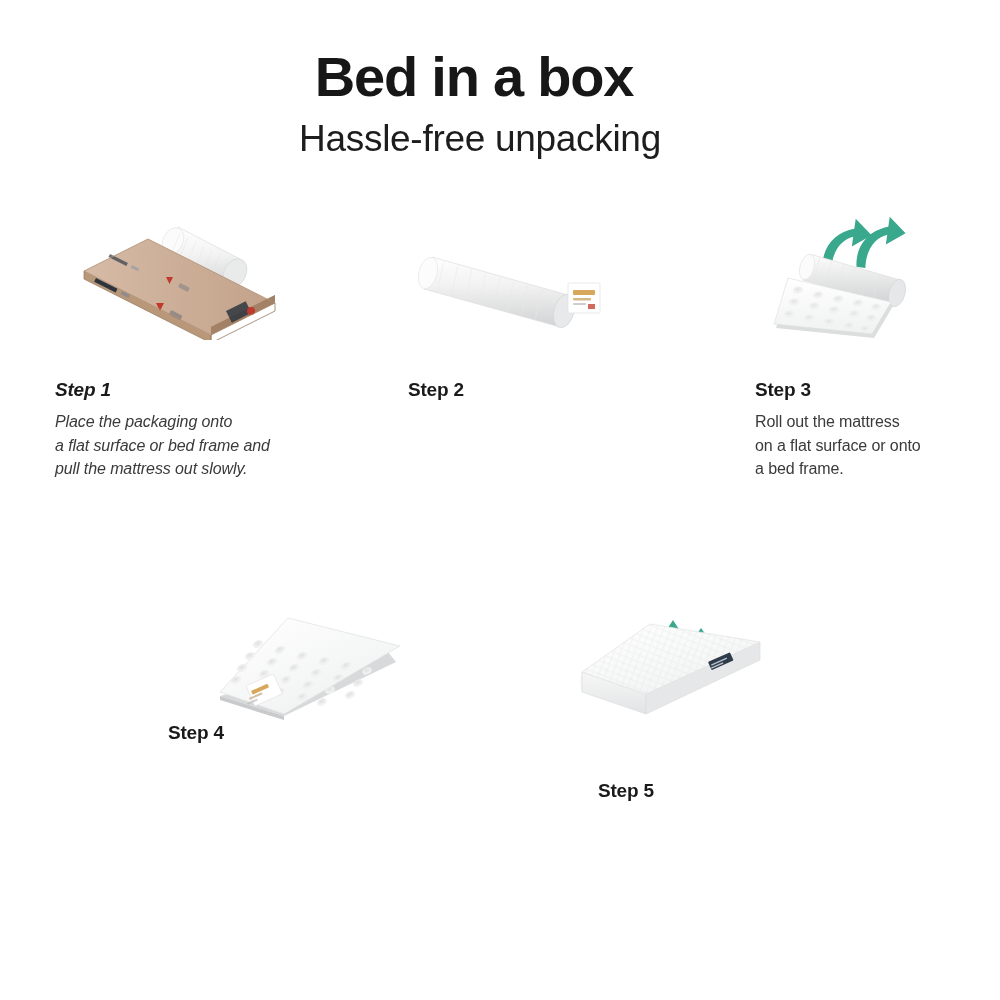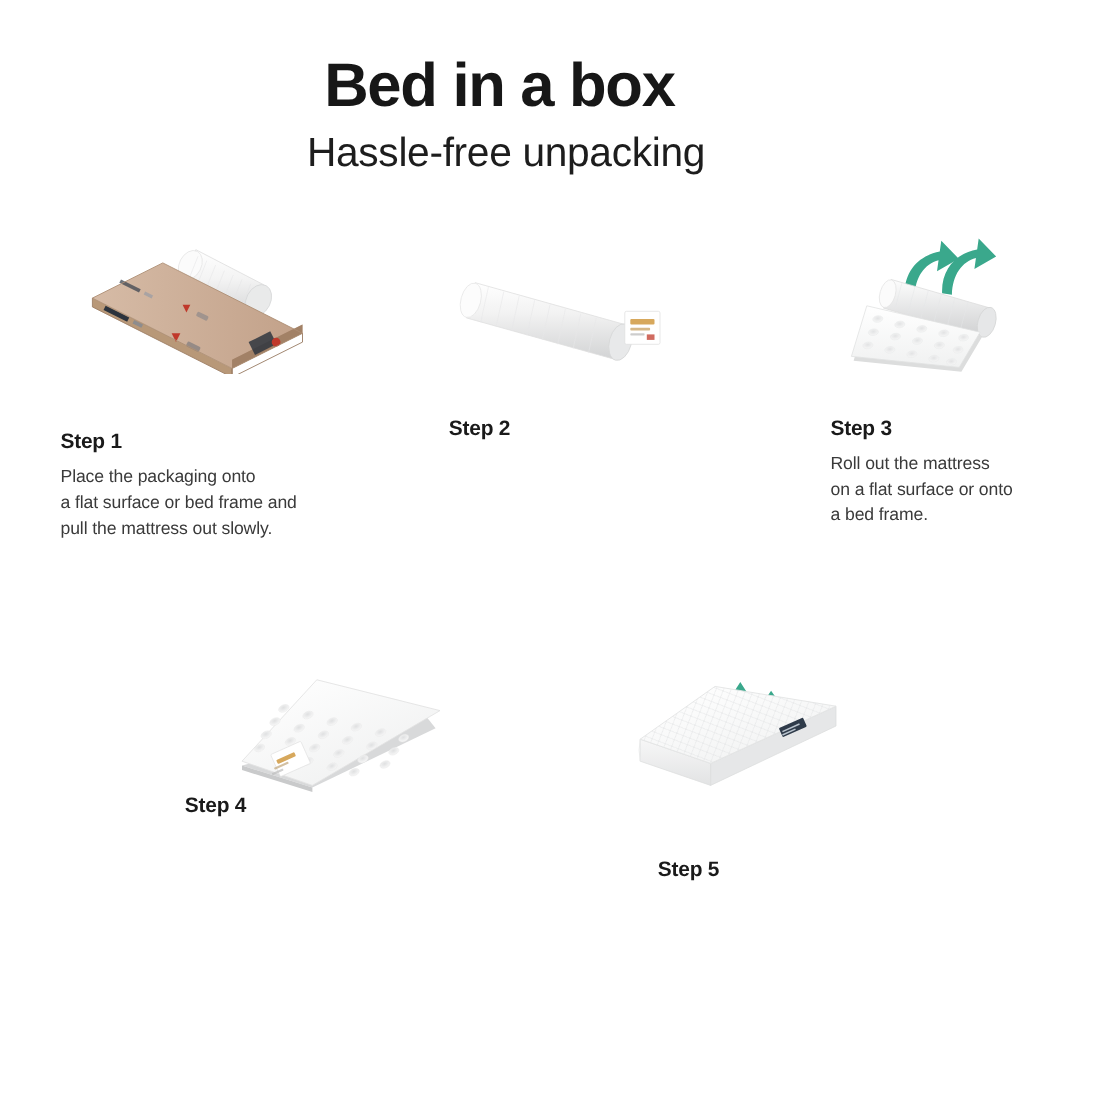--- a/index.html
+++ b/index.html
@@ -17,20 +17,21 @@
     -webkit-font-smoothing: antialiased;
   }
 
   
   .header {
     position: absolute;
     left: 0;
     top: 48px;
     width: 908px;
     text-align: center;
+    padding-left: 20px;
   }
   .title {
     font-size: 56px;
     font-weight: bold;
     letter-spacing: -1.2px;
     line-height: 1.02;
     color: #171717;
     margin: 0;
   }
   .subtitle {
@@ -58,21 +59,21 @@
     font-size: 16px;
     font-weight: normal;
     color: #3a3a3a;
     line-height: 1.48;
     letter-spacing: -0.1px;
     margin: 9px 0 0 0;
     white-space: pre-line;
   }
 
   
-  #step-1 { left: 55px;  top: 391px; width: 330px; }
+  #step-1 { left: 55px;  top: 379px; width: 330px; font-style: italic; }
   #step-2 { left: 408px; top: 379px; width: 330px; }
   #step-3 { left: 755px; top: 379px; width: 240px; }
   
   #step-4 { left: 168px; top: 722px; width: 330px; }
   #step-5 { left: 598px; top: 780px; width: 330px; }
 
   
   .art {
     position: absolute;
   }

